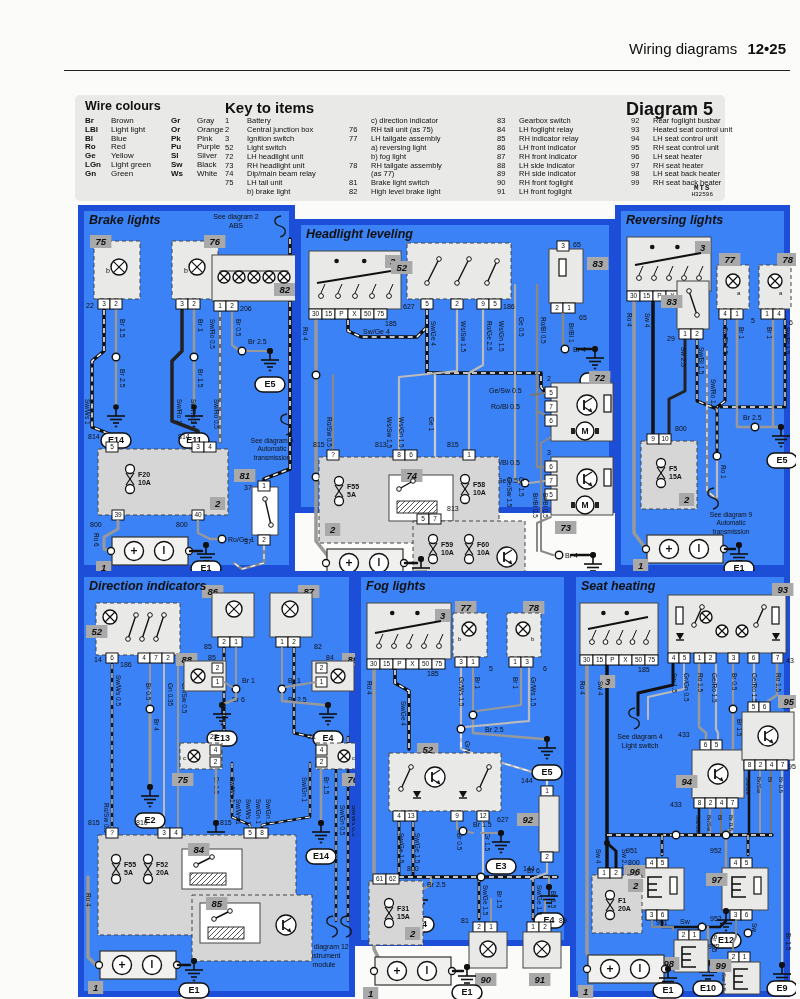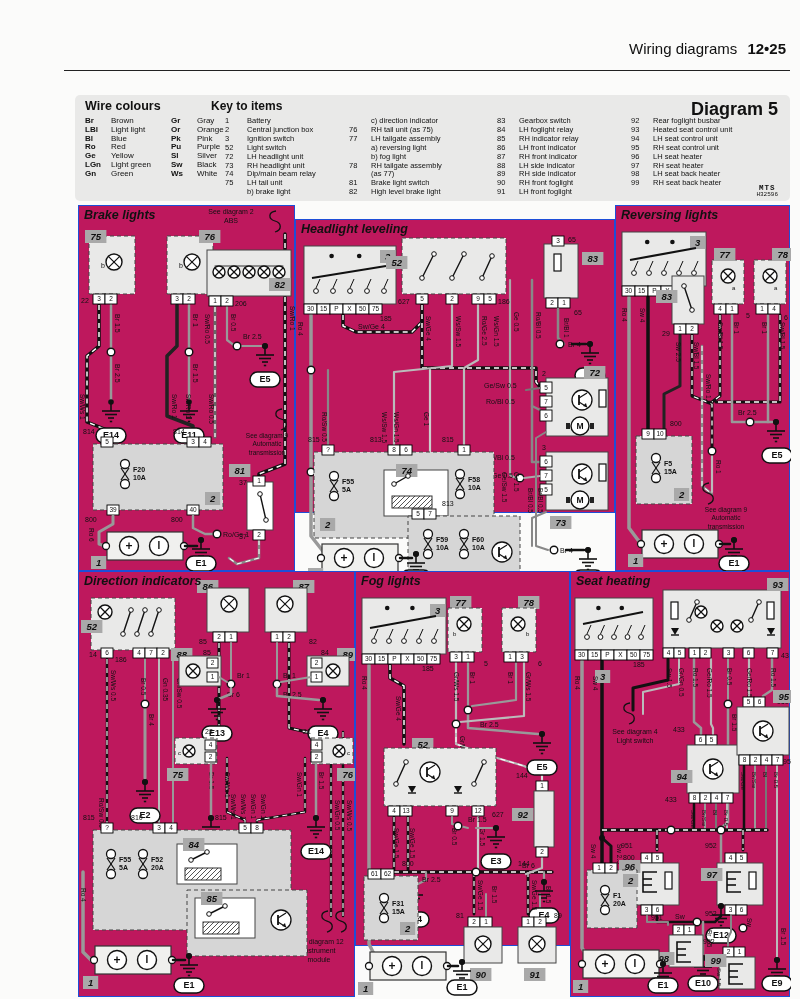--- a/index.html
+++ b/index.html
@@ -1,33 +1,33 @@
 <!DOCTYPE html>
 <html><head>
 <meta charset="utf-8">
 <style>
   html,body{margin:0;padding:0;background:#e8e8e6;}
   #page{position:relative;width:800px;height:999px;background:#fbfbfa;font-family:"Liberation Sans",sans-serif;color:#111;overflow:hidden;}
   .pagehead{position:absolute;top:40px;right:14px;font-size:15px;}
   .pagehead .pgnum{font-weight:bold;margin-left:10px;}
   .rule{position:absolute;top:70px;left:64px;right:10px;border-top:1.6px solid #222;}
-  .legend{position:absolute;left:75px;top:95px;width:715px;height:106px;background:#e9e9e8;border-radius:5px;}
+  .legend{position:absolute;left:75px;top:95px;width:650px;height:106px;background:#e9e9e8;border-radius:5px;}
   .wc-title{position:absolute;left:10px;top:4px;font-size:12.5px;font-weight:bold;}
-  .key-title{position:absolute;left:136px;top:4px;font-size:12px;font-weight:bold;}
+  .key-title{position:absolute;left:150px;top:4px;font-size:15px;font-weight:bold;}
   .diag-label{position:absolute;right:12px;top:4px;font-size:18px;font-weight:bold;}
   .mts{position:absolute;right:12px;bottom:3px;text-align:center;line-height:1;}
   .mts .brand{display:block;font-weight:bold;font-size:7.5px;letter-spacing:1px;font-family:"Liberation Mono",monospace;}
   .mts .code{display:block;font-size:6px;font-family:"Liberation Mono",monospace;}
   .wccol{position:absolute;top:22px;font-size:8px;line-height:8.8px;white-space:nowrap;}
   .wccol .ab{display:inline-block;width:26px;font-weight:bold;}
   #wc2{left:96px;}#wc1{left:10px;}
   .keycol{position:absolute;top:22px;font-size:7.5px;line-height:8.9px;white-space:nowrap;}
   .keycol .kn{display:inline-block;width:22px;}
   #kc1{left:150px;}#kc2{left:274px;}#kc3{left:422px;}#kc4{left:556px;}
-  .panel{position:absolute;border:1px solid #1d4ed8;background:#be185d;box-sizing:border-box;}
+  .panel{position:absolute;border:6px solid #1d4ed8;background:#3b82f6;box-sizing:border-box;}
   .ptitle{position:absolute;left:5px;top:2px;font-size:12.5px;font-weight:bold;font-style:italic;z-index:2;}
   svg{position:absolute;left:0;top:0;}
   svg text{font-family:"Liberation Sans",sans-serif;}
 </style>
 </head>
 <body>
 
 <div id="page">
   <div class="pagehead">
     <span>Wiring diagrams</span><span class="pgnum">12•25</span>

